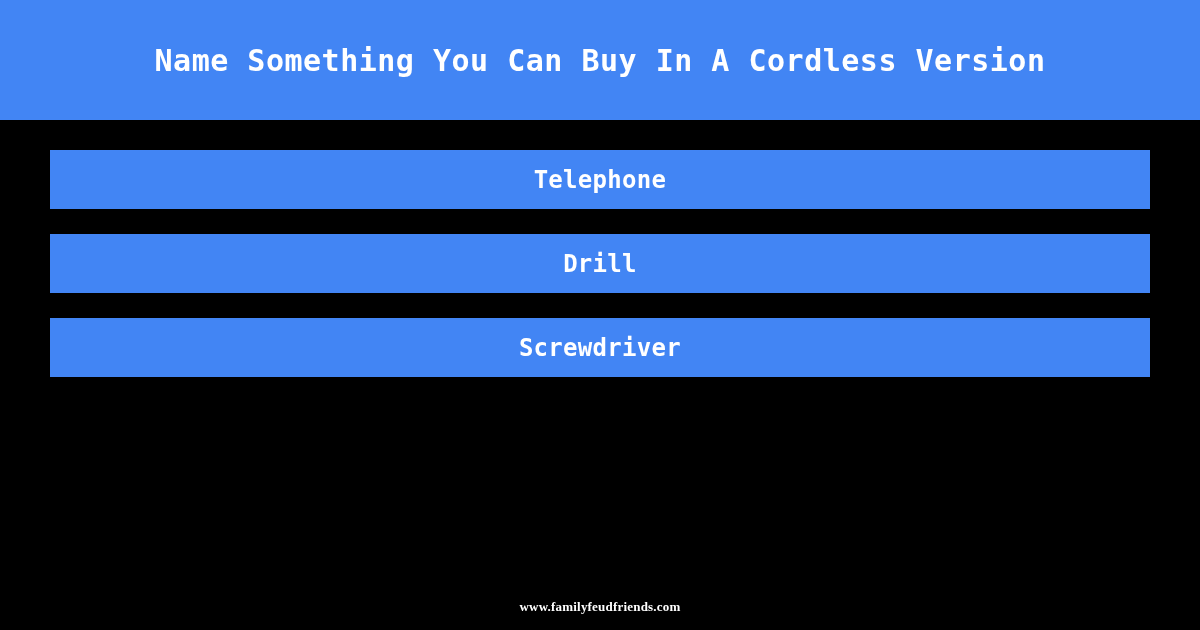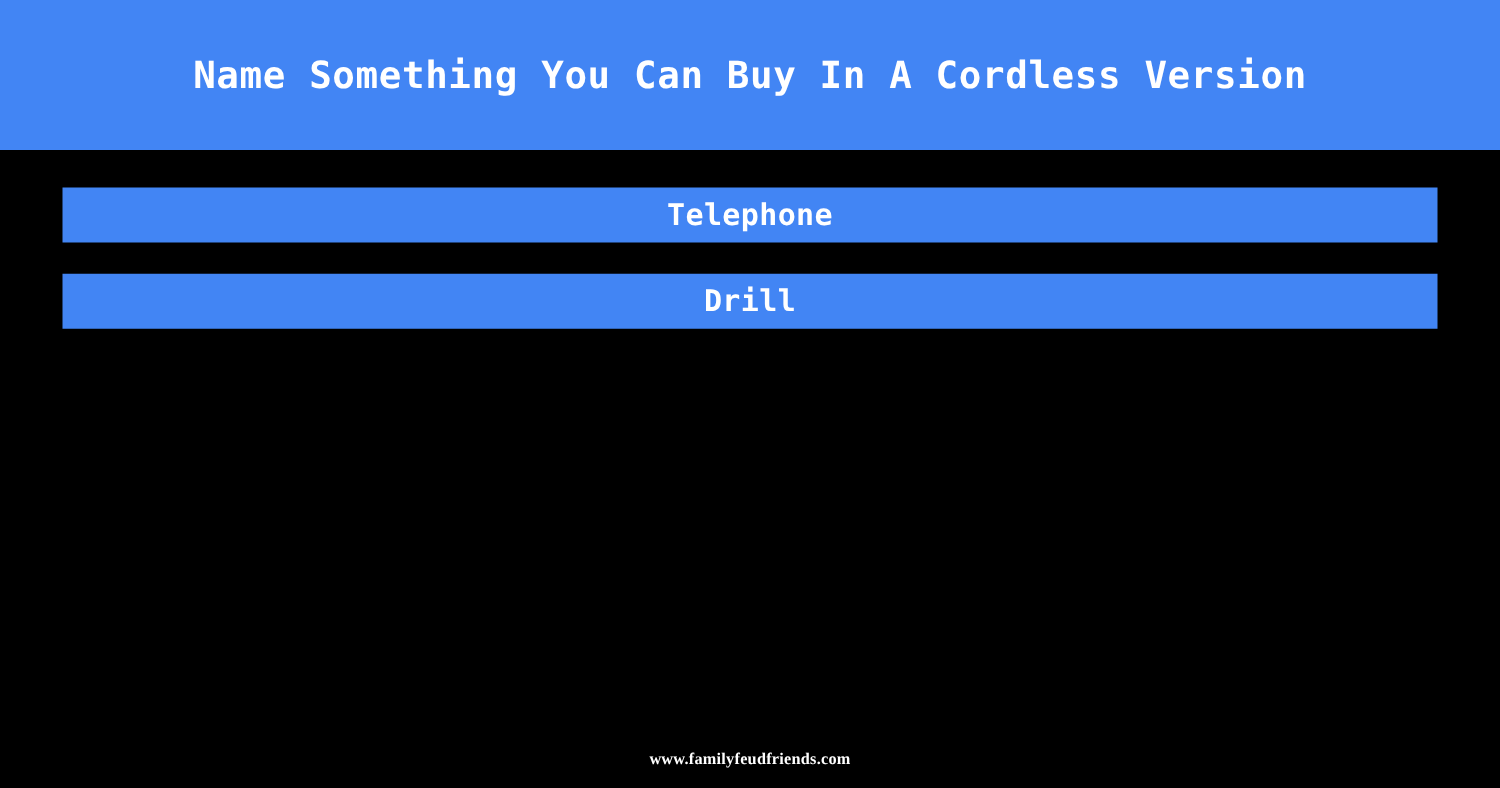--- a/index.html
+++ b/index.html
@@ -46,21 +46,21 @@
     box-sizing: border-box;
     width: 1200px;
     flex: 1 1 auto;
     display: flex;
     flex-direction: column;
     gap: 25px;
     align-items: stretch;
   }
   .answer-bar {
     width: 1100px;
-    height: 44px;
+    height: 59px;
     background: #4285f4;
     display: flex;
     align-items: center;
     justify-content: center;
     box-sizing: border-box;
     flex: 0 0 auto;
   }
   .answer-text {
     color: #ffffff;
     font-family: "DejaVu Sans Mono", "Liberation Mono", monospace;
@@ -100,20 +100,23 @@
 
     <div class="answer-bar">
       <span class="answer-text">Telephone</span>
     </div>
 
     <div class="answer-bar">
       <span class="answer-text">Drill</span>
     </div>
 
 
+    <div class="answer-bar">
+      <span class="answer-text">Screwdriver</span>
+    </div>
 
   </div>
 
   <div class="footer">
     <span class="footer-text">www.familyfeudfriends.com</span>
   </div>
 
 </div>
 
 </body></html>

